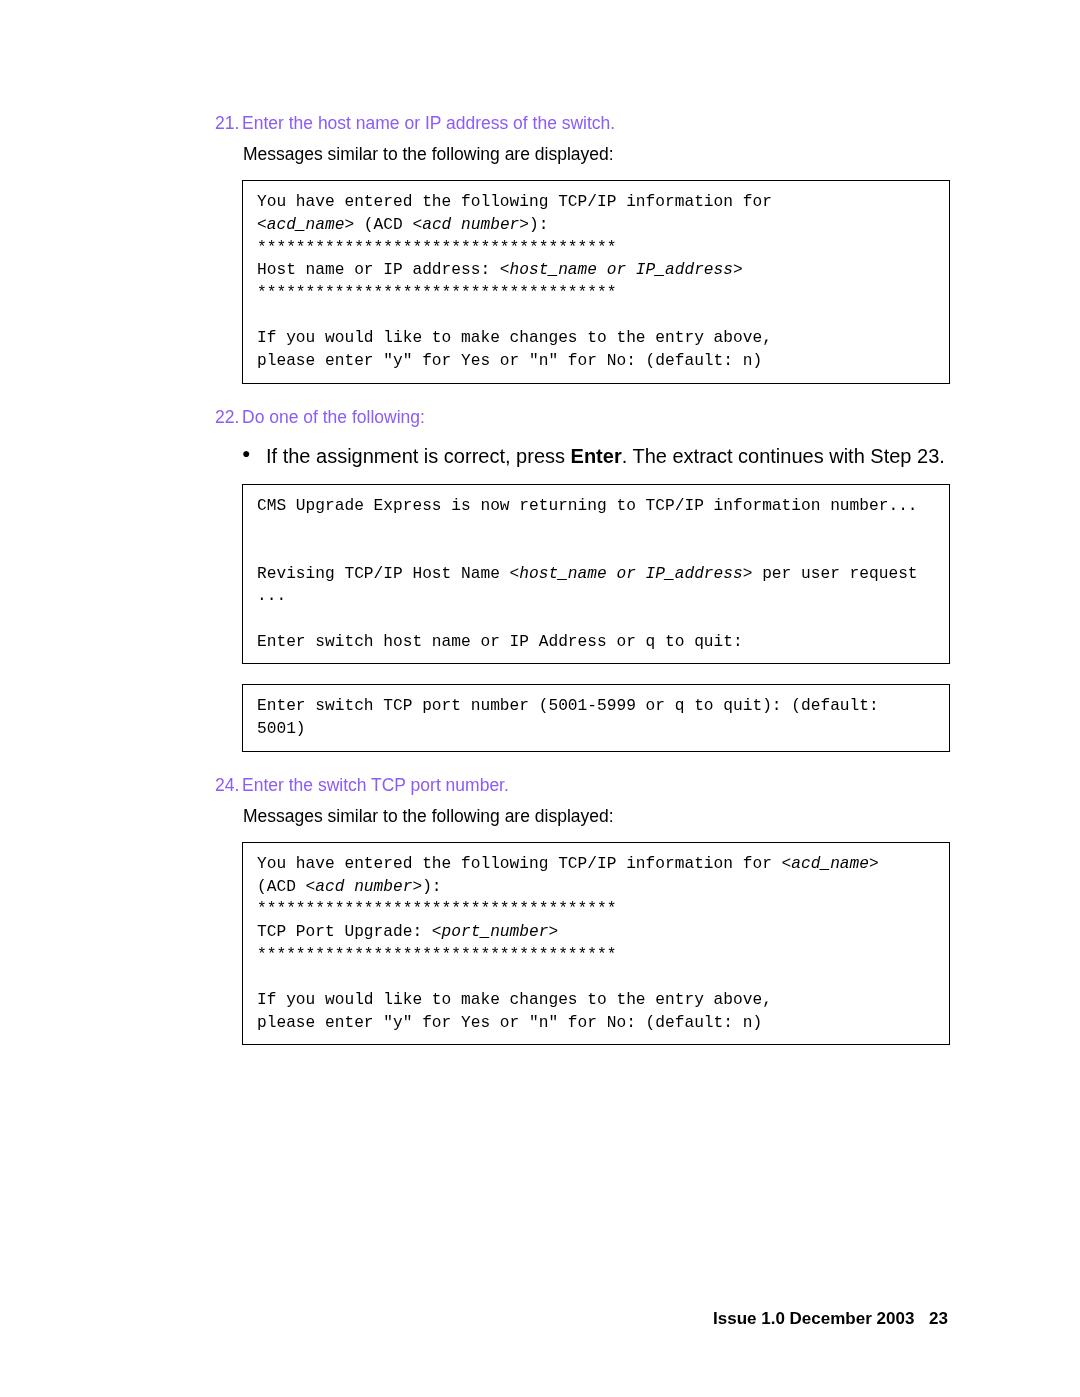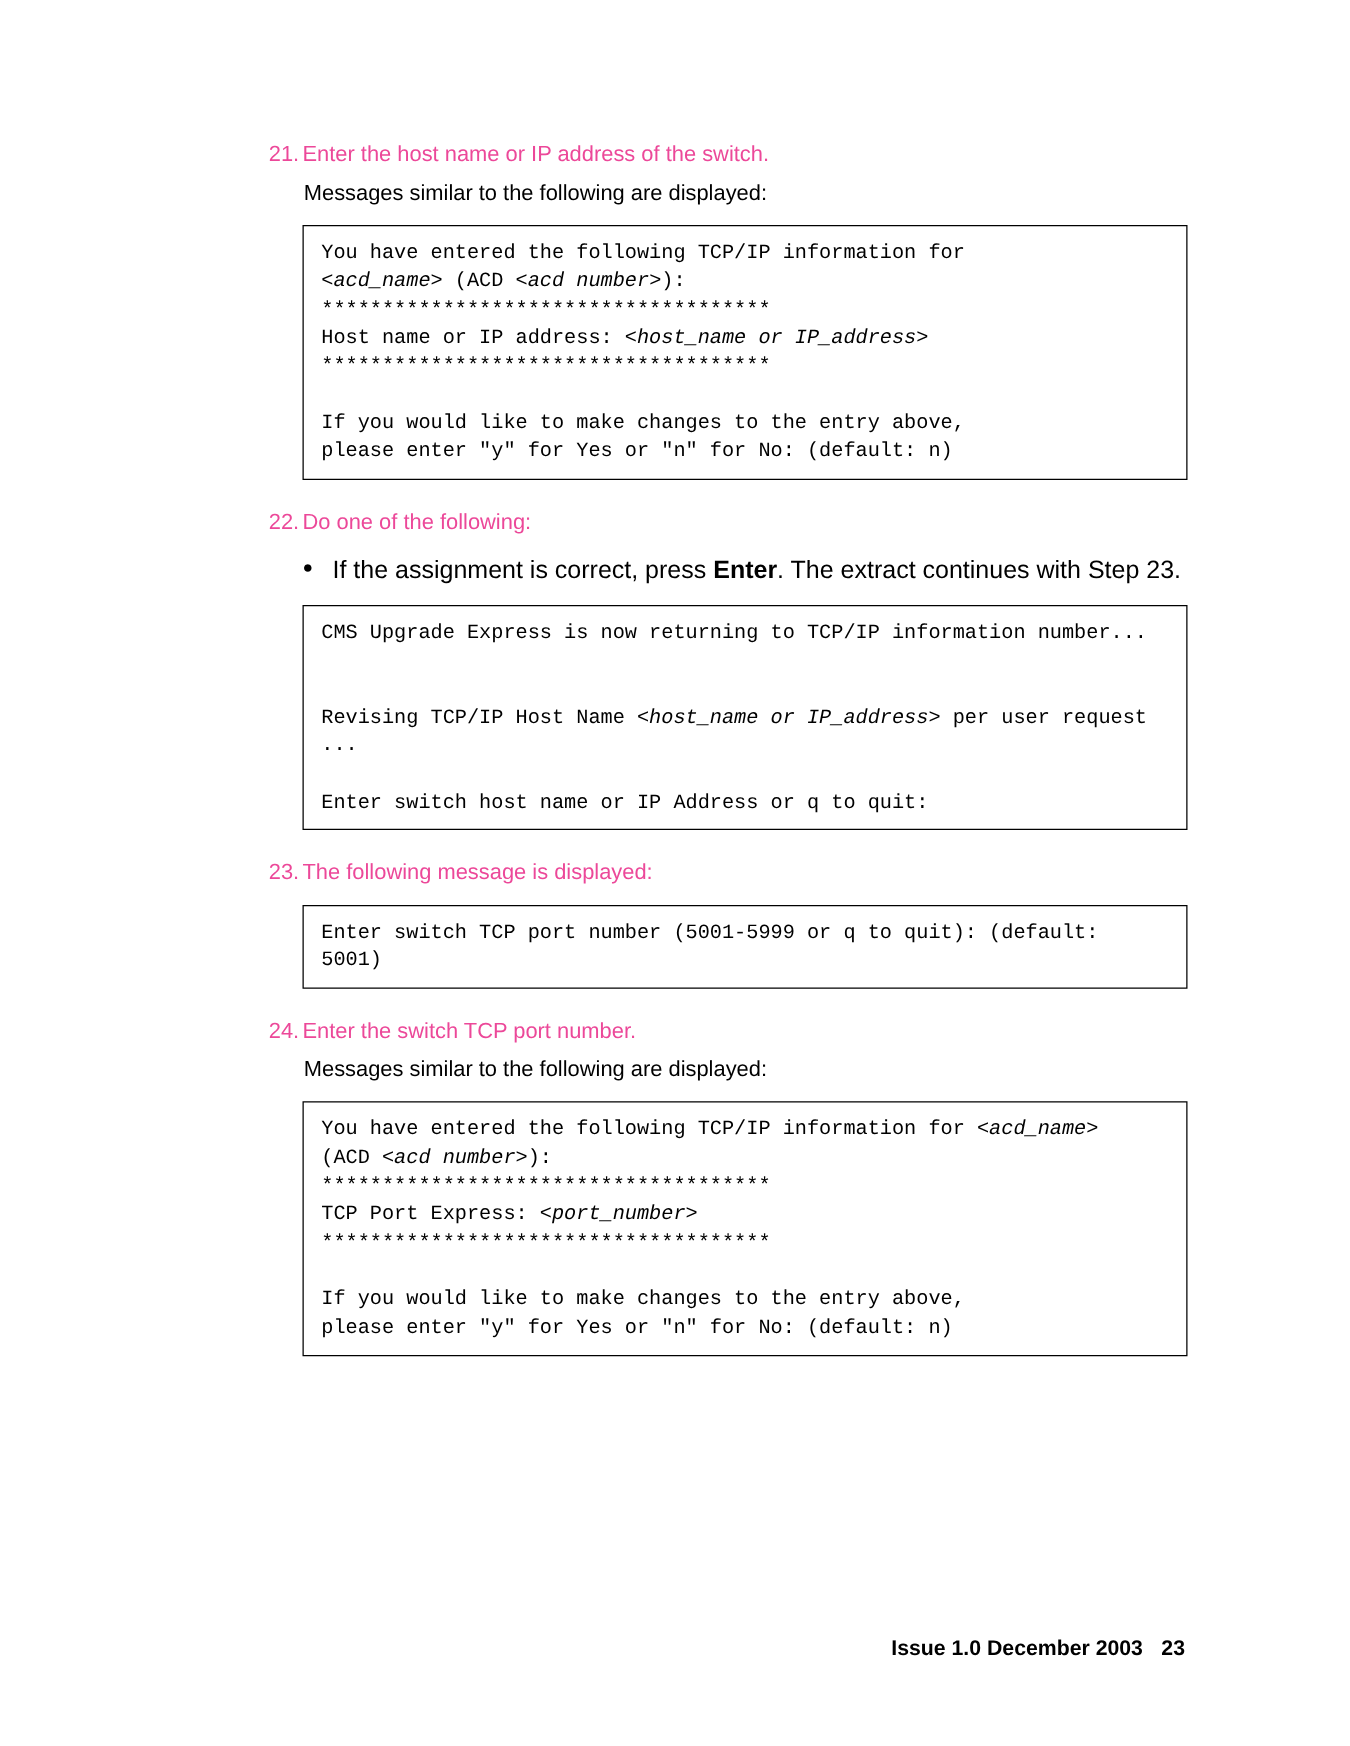--- a/index.html
+++ b/index.html
@@ -15,21 +15,21 @@
       padding: 110px 130px 60px 215px;
     }
     .step {
       margin-bottom: 20px;
     }
     .step-line {
       display: flex;
       align-items: flex-end;
       font-size: 17.5px;
       line-height: 1.55;
-      color: #ec4899;
+      color: #8b5cf6;
     }
     .step-num {
       display: inline-block;
       min-width: 27px;
       text-align: left;
     }
     .step-body {
       flex: 1;
     }
     .step-subtext {
@@ -123,37 +123,33 @@
     </ul>
     <div class="codebox"><span>CMS Upgrade Express is now returning to TCP/IP information number...</span>
 
 
 <span>Revising TCP/IP Host Name </span><em class="italic-mono">&lt;host_name or IP_address&gt;</em><span> per user request ...</span>
 
 <span>Enter switch host name or IP Address or q to quit:</span></div>
   </div>
 
   <div class="step">
-    <div class="step-line">
-      <span class="step-num">23.</span>
-      <span class="step-body">The following message is displayed:</span>
-    </div>
     <div class="codebox"><span>Enter switch TCP port number (5001-5999 or q to quit): (default: 5001)</span></div>
   </div>
 
   <div class="step">
     <div class="step-line">
       <span class="step-num">24.</span>
       <span class="step-body">Enter the switch TCP port number.</span>
     </div>
     <div class="step-subtext">Messages similar to the following are displayed:</div>
     <div class="codebox"><span>You have entered the following TCP/IP information for </span><em class="italic-mono">&lt;acd_name&gt;</em>
 <span>(ACD </span><em class="italic-mono">&lt;acd number&gt;</em><span>):</span>
 <span>*************************************</span>
-<span>TCP Port Express: </span><em class="italic-mono">&lt;port_number&gt;</em>
+<span>TCP Port Upgrade: </span><em class="italic-mono">&lt;port_number&gt;</em>
 <span>*************************************</span>
 
 <span>If you would like to make changes to the entry above,</span>
 <span>please enter "y" for Yes or "n" for No: (default: n)</span></div>
   </div>
 
 </div>
 
 <div class="footer">
   <span>Issue 1.0   December 2003</span>

